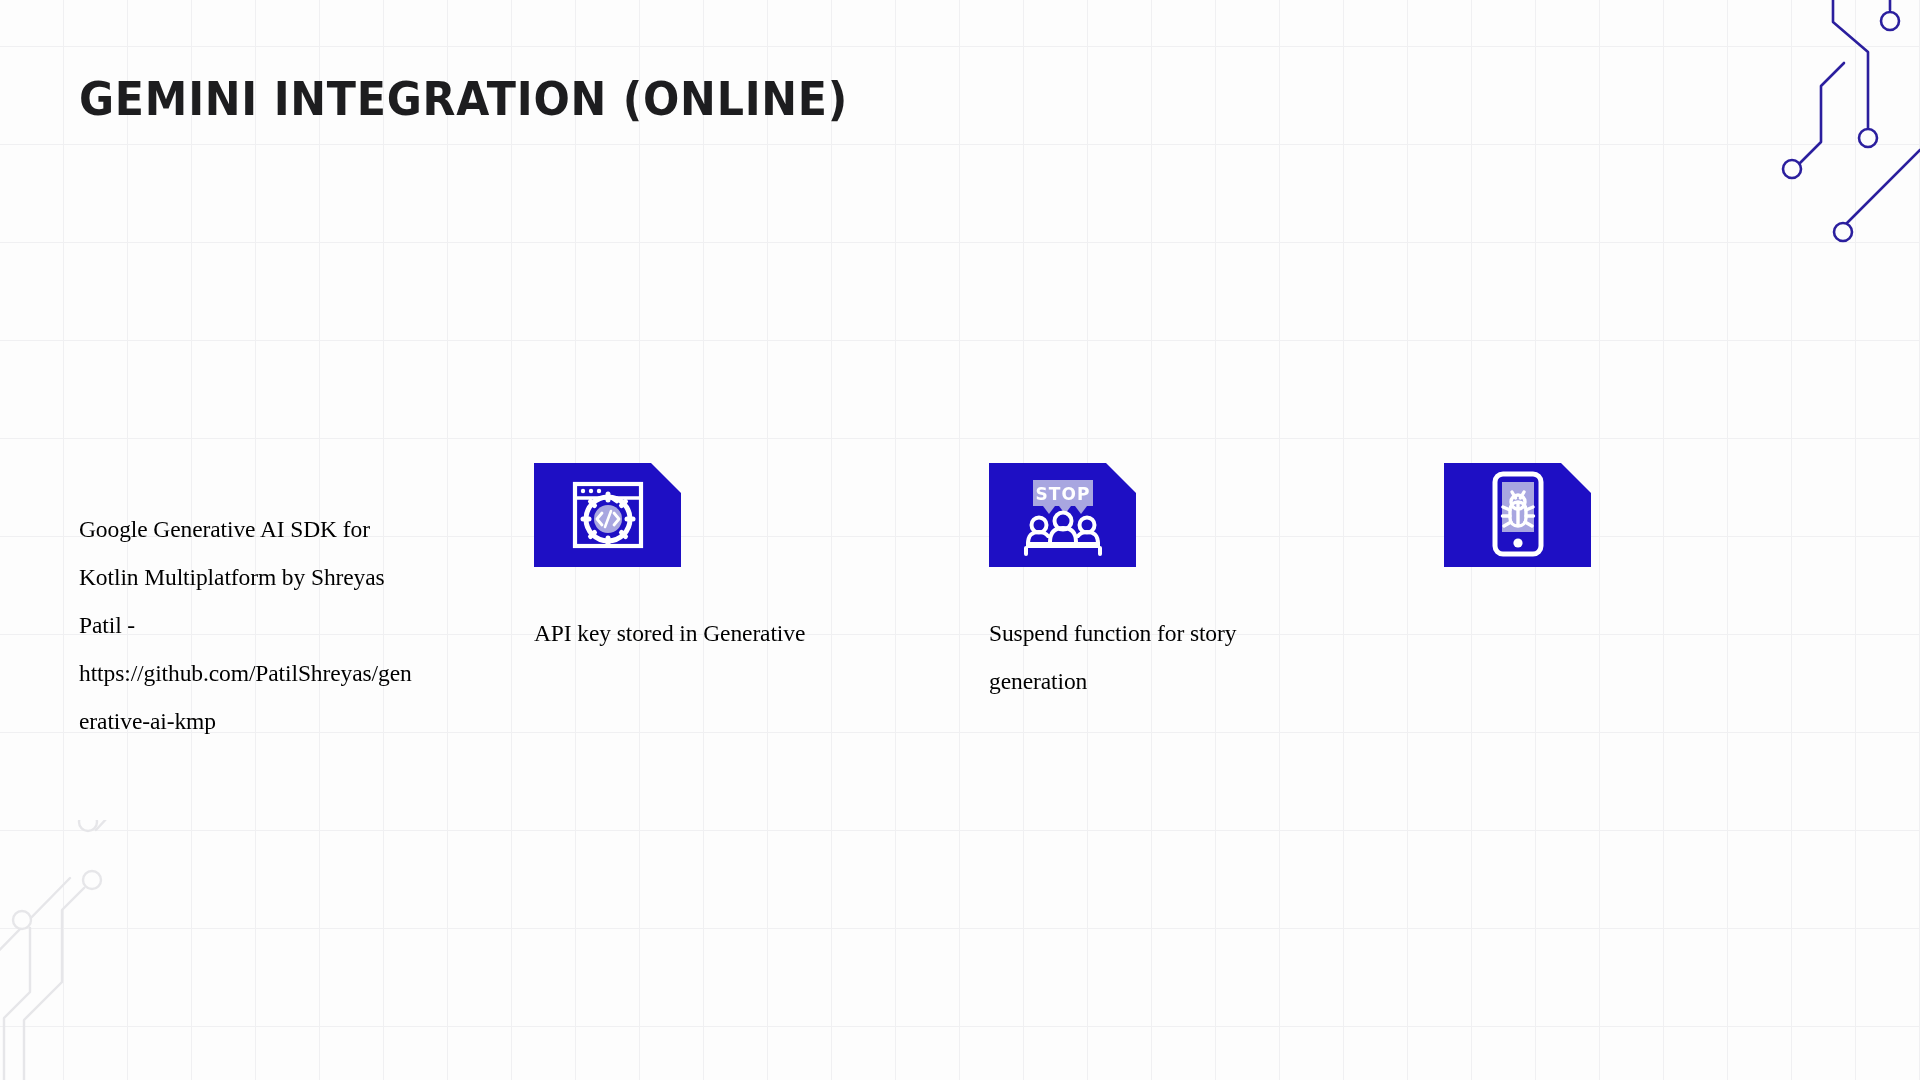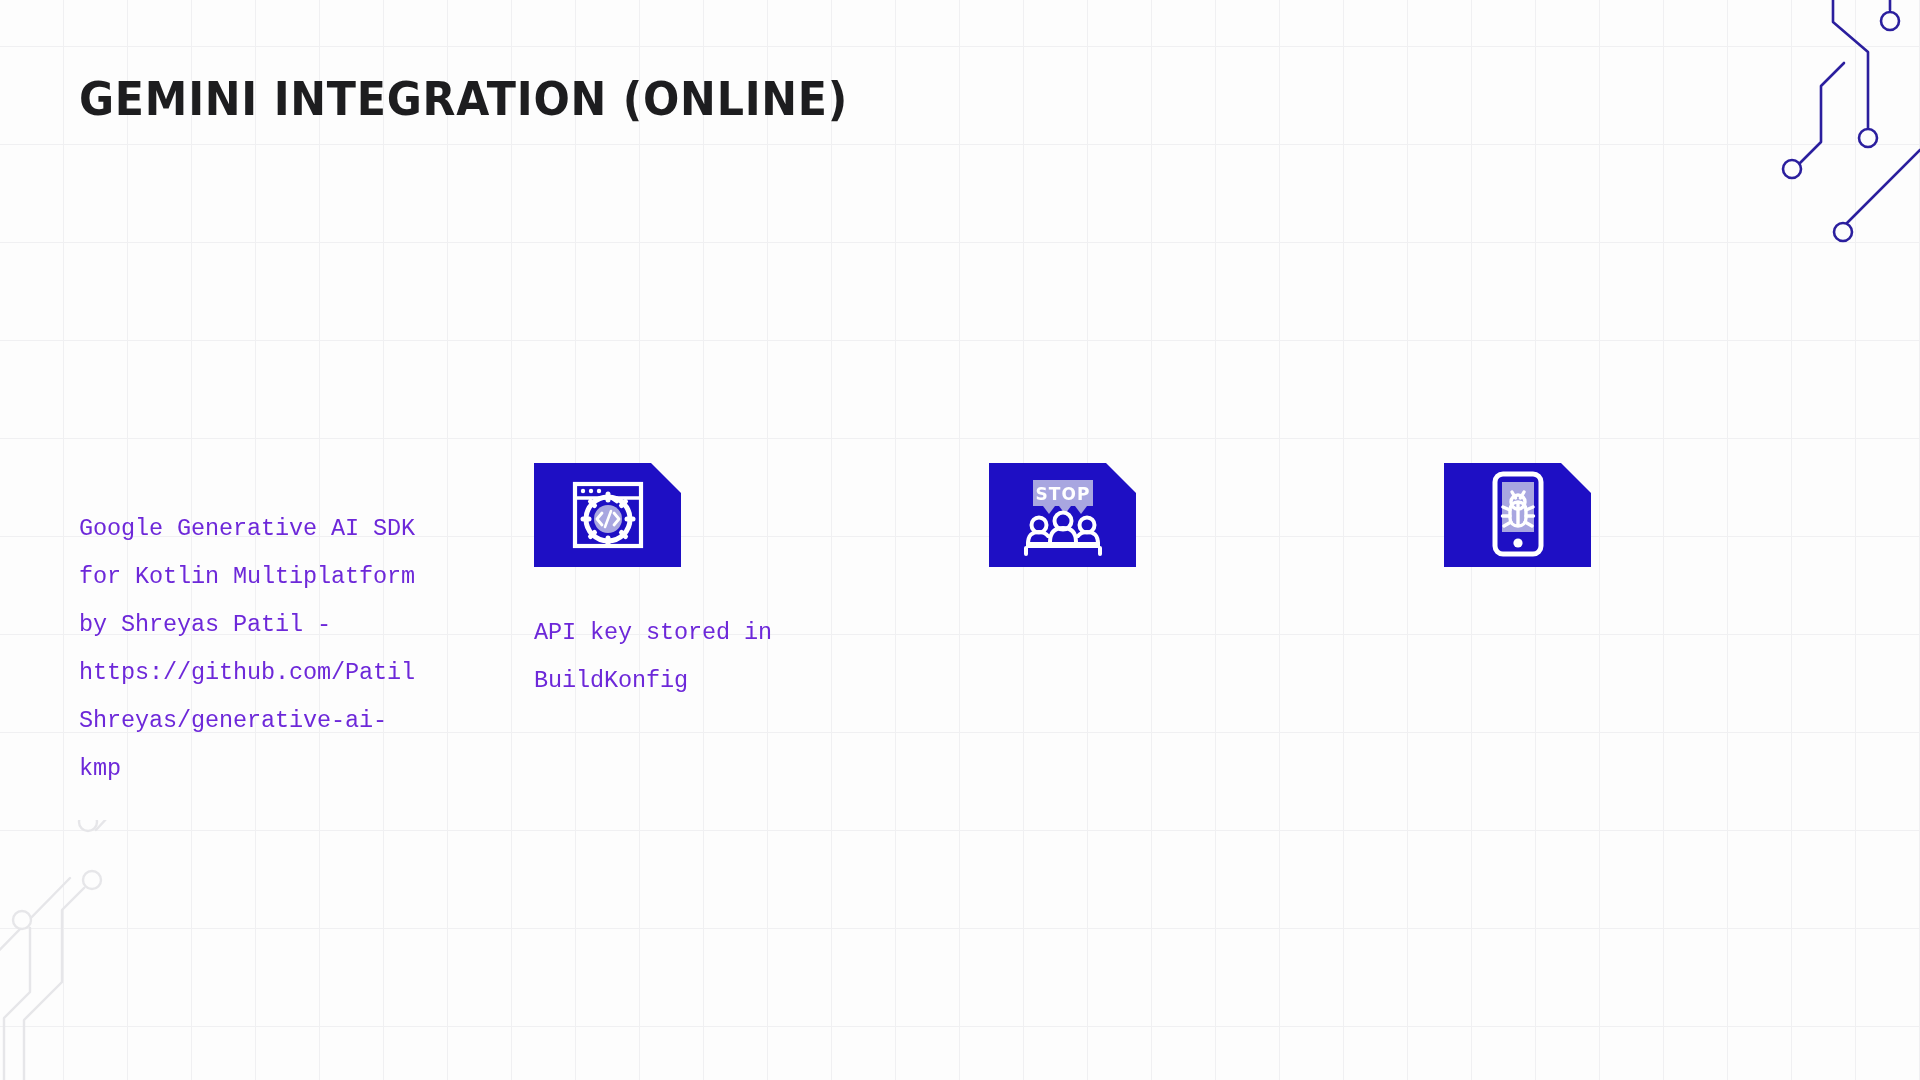--- a/index.html
+++ b/index.html
@@ -74,24 +74,24 @@
     display: flex;
     align-items: center;
     justify-content: center;
   }
 
   .feature-tile svg { display: block; }
 
   .feature-text {
     margin-top: 42px;
     width: 340px;
-    font-family: Liberation Mono, monospace;
+    font-family: Liberation Serif, serif;
     font-size: 23.5px;
     line-height: 48px;
-    color: #6d28d9;
+    color: #000000;
     letter-spacing: -0.1px;
     word-break: break-word;
   }
 </style>
 </head>
 <body>
 
 <div id="grid-bg"></div>
 
 <svg class="circuit" id="circuit-top-right" width="320" height="270" viewBox="0 0 320 270" fill="none">
@@ -151,21 +151,21 @@
           <path d="M56.5 60.5 L60.5 64.5"></path>
           <path d="M60.5 29.5 L56.5 33.5"></path>
           <path d="M29.5 60.5 L25.5 64.5"></path>
         </g>
         <circle cx="43" cy="47" r="14" fill="#a8a6e0"></circle>
         <path d="M37 41 L32 47 L37 53" stroke="#ffffff" stroke-width="2.8" stroke-linecap="round" stroke-linejoin="round" fill="none"></path>
         <path d="M49 41 L54 47 L49 53" stroke="#ffffff" stroke-width="2.8" stroke-linecap="round" stroke-linejoin="round" fill="none"></path>
         <path d="M46 39 L40 55" stroke="#ffffff" stroke-width="2.6" stroke-linecap="round"></path>
       </svg>
     </div>
-    <div class="feature-text">API key stored in BuildKonfig</div>
+    <div class="feature-text">API key stored in Generative</div>
   </div>
 
   <div class="feature-col">
     <div class="feature-tile">
       <svg width="88" height="86" viewBox="0 0 88 86" fill="none">
         <rect x="14" y="8" width="60" height="26" fill="#a8a6e0"></rect>
         <path d="M24 34 L30 42 L36 34 Z" fill="#a8a6e0"></path>
         <path d="M40 34 L46 42 L52 34 Z" fill="#a8a6e0"></path>
         <path d="M56 34 L62 42 L68 34 Z" fill="#a8a6e0"></path>
         <text x="44" y="28" font-family="DejaVu Sans, sans-serif" font-size="17" font-weight="700" fill="#ffffff" text-anchor="middle" letter-spacing="1">STOP</text>
@@ -173,20 +173,21 @@
         <path d="M31 70 C31 60 36 56 44 56 C52 56 57 60 57 70" stroke="#ffffff" stroke-width="4" fill="none" stroke-linecap="round"></path>
         <circle cx="20" cy="53" r="7.5" stroke="#ffffff" stroke-width="4" fill="none"></circle>
         <path d="M9 72 C9 63 13 60 20 60 C24 60 27 61.5 29 64" stroke="#ffffff" stroke-width="4" fill="none" stroke-linecap="round"></path>
         <circle cx="68" cy="53" r="7.5" stroke="#ffffff" stroke-width="4" fill="none"></circle>
         <path d="M79 72 C79 63 75 60 68 60 C64 60 61 61.5 59 64" stroke="#ffffff" stroke-width="4" fill="none" stroke-linecap="round"></path>
         <rect x="7" y="70" width="74" height="6" rx="1" fill="#ffffff"></rect>
         <path d="M7 76 L7 82" stroke="#ffffff" stroke-width="4" stroke-linecap="round"></path>
         <path d="M81 76 L81 82" stroke="#ffffff" stroke-width="4" stroke-linecap="round"></path>
       </svg>
     </div>
+    <div class="feature-text">Suspend function for story generation</div>
   </div>
 
   <div class="feature-col">
     <div class="feature-tile">
       <svg width="78" height="90" viewBox="0 0 78 90" fill="none">
         <rect x="16" y="4" width="46" height="80" rx="8" stroke="#ffffff" stroke-width="5" fill="none"></rect>
         <rect x="23" y="12" width="32" height="50" fill="#a8a6e0"></rect>
         <circle cx="39" cy="73" r="4.6" fill="#ffffff"></circle>
         <g stroke="#ffffff" stroke-width="3.4" stroke-linecap="round" fill="none">
           <path d="M33 22 L36.5 28"></path>

